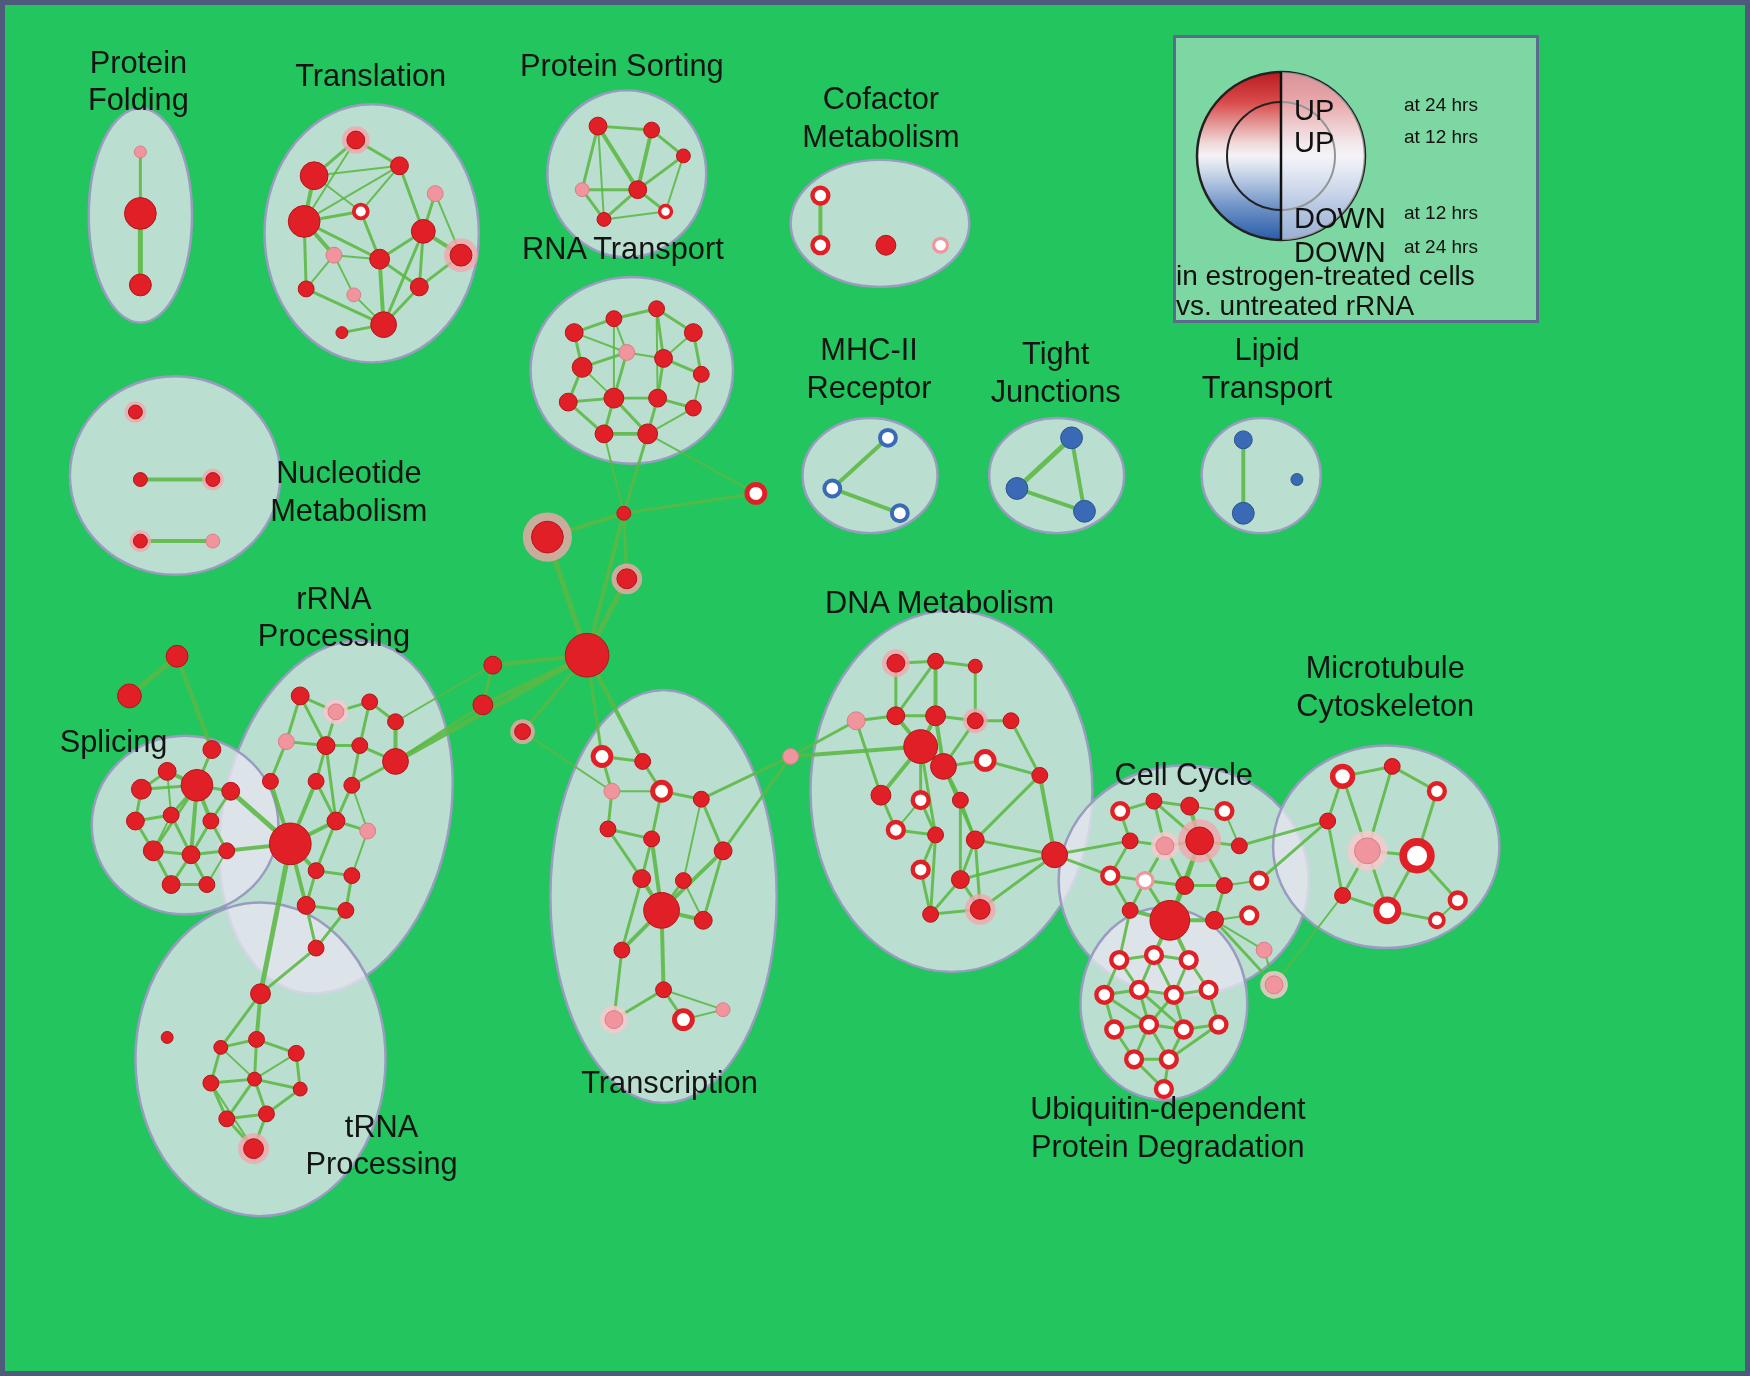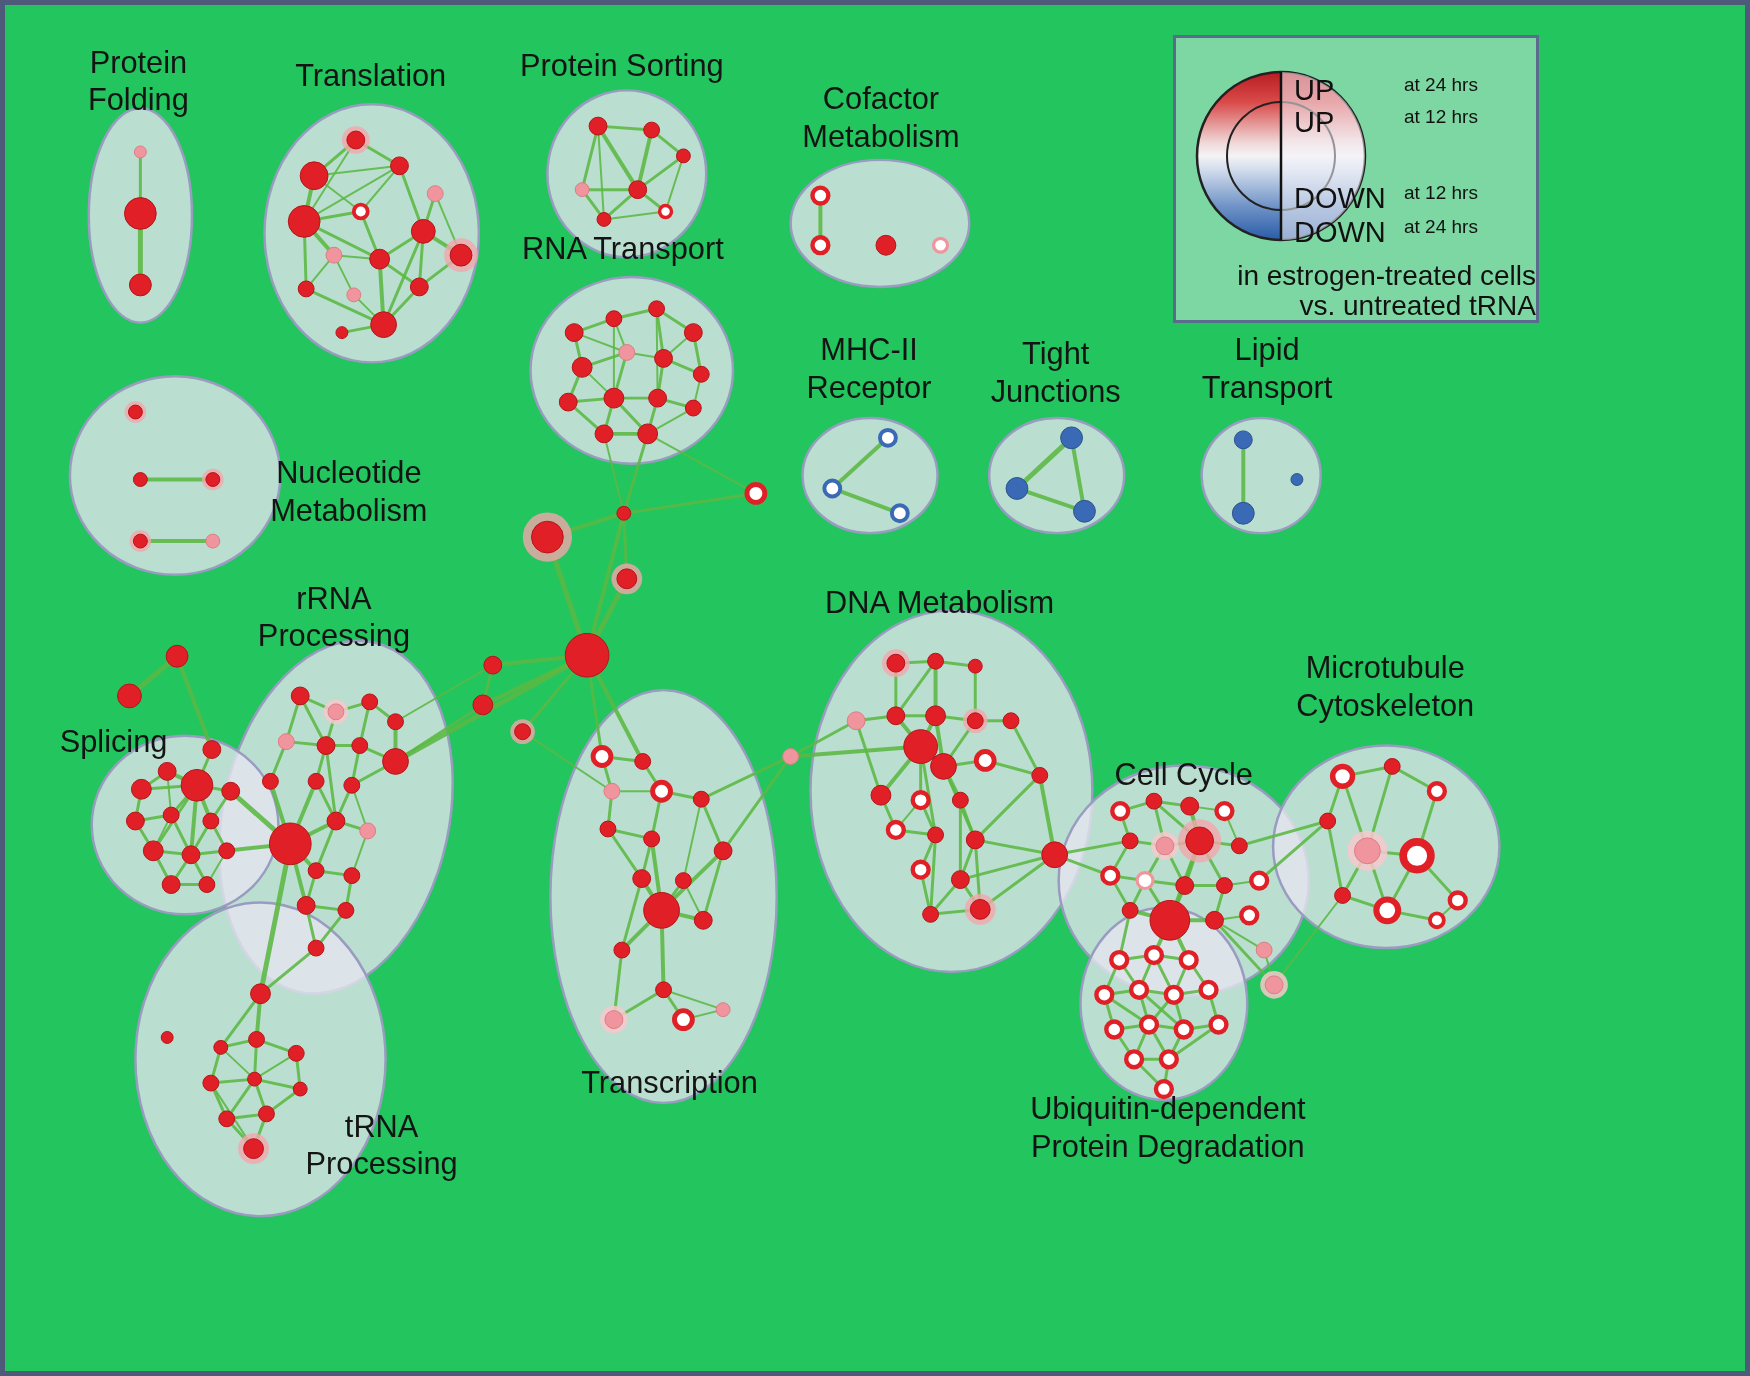--- a/index.html
+++ b/index.html
@@ -8,24 +8,24 @@
     background:#22c55e;border:5px solid #4d5a7a;overflow:hidden;
     font-family:"Liberation Sans",sans-serif;
   }
   #network{position:absolute;left:0;top:0;width:100%;height:100%;}
   .cluster-label{font-family:"Liberation Sans",sans-serif;font-size:31px;fill:#141414;}
   .legend{
     position:absolute;left:1168px;top:30px;width:366px;height:288px;box-sizing:border-box;
     border:3px solid #5b6b8d;background:rgba(237,238,246,0.45);
   }
   .lg-glyph{position:absolute;left:10px;top:20px;width:200px;height:200px;}
-  .lg-row{position:absolute;left:0;right:0;height:32px;}
+  .lg-row{position:absolute;left:0;right:0;height:32px;margin-top:20px;}
   .lg-word{position:absolute;left:118px;font-size:29px;color:#111;}
   .lg-time{position:absolute;left:228px;font-size:19px;color:#111;}
-  .lg-note{position:absolute;left:0;width:100%;text-align:right;font-size:28px;color:#111;}
+  .lg-note{position:absolute;left:0;width:100%;text-align:left;font-size:28px;color:#111;}
 </style>
 </head>
 <body>
 
 <div class="canvas">
   <svg id="network" xmlns="http://www.w3.org/2000/svg" viewBox="0 0 1750 1376">
       <ellipse cx="135" cy="212" rx="52" ry="108" fill="rgba(230,230,240,0.78)" stroke="#9a9bc0" stroke-width="2.5" transform="rotate(0 135 212)"></ellipse>
       <ellipse cx="368" cy="230" rx="108" ry="130" fill="rgba(230,230,240,0.78)" stroke="#9a9bc0" stroke-width="2.5" transform="rotate(0 368 230)"></ellipse>
       <ellipse cx="625" cy="170" rx="80" ry="84" fill="rgba(230,230,240,0.78)" stroke="#9a9bc0" stroke-width="2.5" transform="rotate(0 625 170)"></ellipse>
       <ellipse cx="880" cy="220" rx="90" ry="64" fill="rgba(230,230,240,0.78)" stroke="#9a9bc0" stroke-width="2.5" transform="rotate(0 880 220)"></ellipse>
@@ -643,15 +643,15 @@
     </div>
     <div class="lg-row" style="top:144px">
       <span class="lg-word">DOWN</span>
       <span class="lg-time">at 12 hrs</span>
     </div>
     <div class="lg-row" style="top:178px">
       <span class="lg-word">DOWN</span>
       <span class="lg-time">at 24 hrs</span>
     </div>
     <div class="lg-note" style="top:222px">in estrogen-treated cells</div>
-    <div class="lg-note" style="top:252px">vs. untreated tRNA</div>
+    <div class="lg-note" style="top:252px">vs. untreated rRNA</div>
   </div>
 </div>
 
 </body></html>

